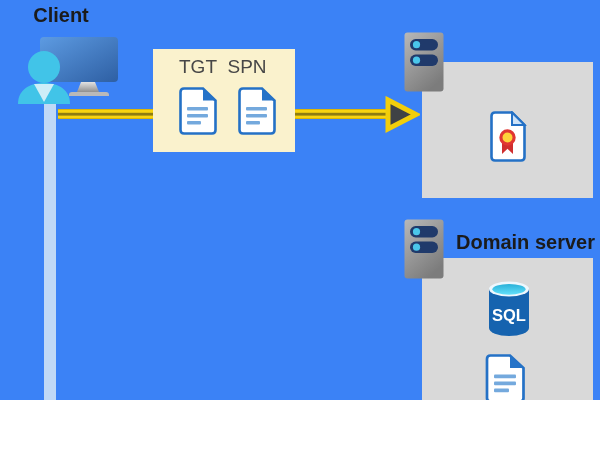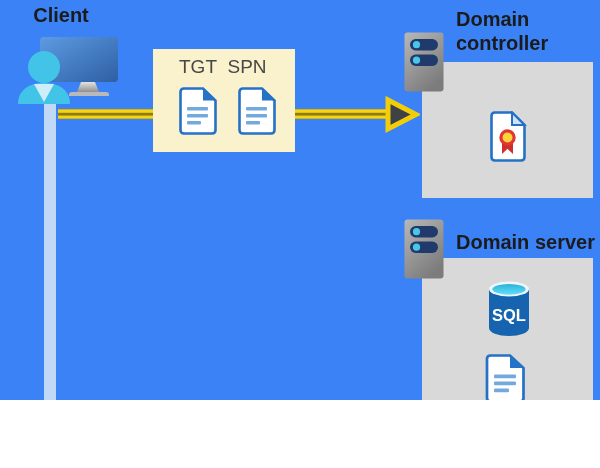--- a/index.html
+++ b/index.html
@@ -130,21 +130,20 @@
   <div class="abs gray-box dc-box"></div>
 
   <svg class="abs server-dc" width="40" height="60" viewBox="0 0 40 60">
     <rect x="0.5" y="0.5" width="39" height="59" rx="3" fill="url(#srvGrad)"></rect>
     <rect x="6" y="7" width="28" height="11.5" rx="5.7" fill="#203a6b"></rect>
     <circle cx="12.5" cy="12.7" r="3.6" fill="#4ac6ea"></circle>
     <rect x="6" y="22.5" width="28" height="11.5" rx="5.7" fill="#203a6b"></rect>
     <circle cx="12.5" cy="28.2" r="3.6" fill="#4ac6ea"></circle>
   </svg>
 
-  <div class="abs title-bold dc-label">Domain controller</div>
 
   <svg class="abs cert-icon" width="40" height="51" viewBox="0 0 40 51">
     <path d="M7,1.5 H24 L36.5,14 V46 Q36.5,49.5 33,49.5 H7 Q3.5,49.5 3.5,46 V5 Q3.5,1.5 7,1.5 Z" fill="#ffffff" stroke="#2471c6" stroke-width="2.6"></path>
     <polygon points="24,1.5 36.5,14 24,14" fill="#cfe3f7" stroke="#2471c6" stroke-width="2"></polygon>
     <path d="M14,30 V43 L19.5,37.8 L25,43 V30 Z" fill="#cf2e2e"></path>
     <circle cx="19.5" cy="26.5" r="6.6" fill="#fed23a" stroke="#e13632" stroke-width="3.2"></circle>
   </svg>
 
   <div class="abs gray-box linux-box"></div>
 

